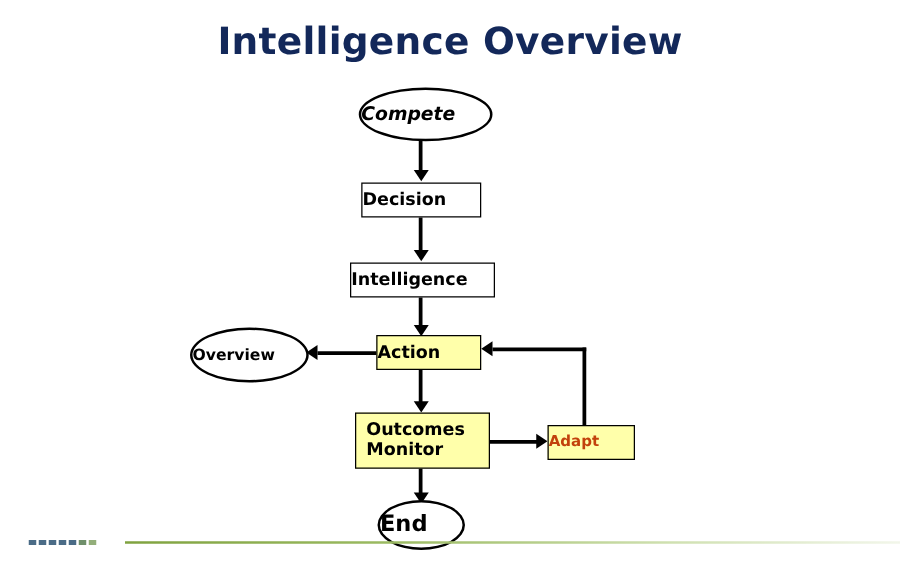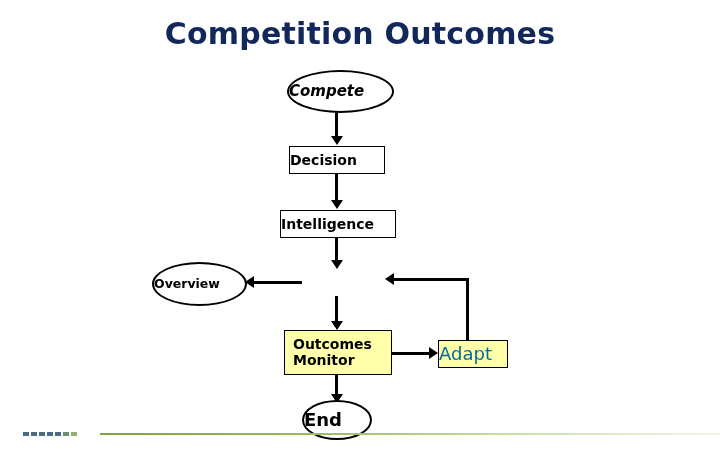--- a/index.html
+++ b/index.html
@@ -51,23 +51,23 @@
   }
   .box.yellow {
     background: #ffffaa;
   }
   .box.left-align {
     justify-content: flex-start;
     text-align: left;
     padding-left: 8px;
   }
   .box.light {
-    font-weight: normal;
-    color: #0369a1;
-    font-size: 18px;
+    font-weight: bold;
+    color: #c2410c;
+    font-size: 12px;
   }
   .ellipse {
     border: 2.5px solid #000000;
     border-radius: 50%;
     background: #ffffff;
     font-size: 18px;
     font-weight: bold;
   }
   .ellipse.italic {
     font-style: italic;
@@ -145,21 +145,21 @@
     background: #4a6b86;
   }
   .logo-dashes span:nth-child(6) { background: #6f8f6a; }
   .logo-dashes span:nth-child(7) { background: #93ae7a; }
 </style>
 </head>
 <body>
 
 <div id="slide">
 
-  <div class="slide-title">Competition Outcomes</div>
+  <div class="slide-title">Intelligence Overview</div>
 
   <div class="node ellipse italic" style="left:287px; top:70px; width:107px; height:43px;">
     <span>Compete</span>
   </div>
 
   <div class="conn vline" style="left:335px; top:112px; height:26px;"></div>
   <div class="arrow arrow-down" style="left:331px; top:136px;"></div>
 
   <div class="node box" style="left:289px; top:146px; width:96px; height:28px;">
     <span>Decision</span>
@@ -175,20 +175,23 @@
   <div class="conn vline" style="left:335px; top:238px; height:26px;"></div>
   <div class="arrow arrow-down" style="left:331px; top:260px;"></div>
 
   <div class="node ellipse small-text" style="left:152px; top:262px; width:95px; height:44px;">
     <span>Overview</span>
   </div>
 
   <div class="conn hline" style="left:254px; top:281px; width:48px;"></div>
   <div class="arrow arrow-left" style="left:245px; top:276px;"></div>
 
+  <div class="node box yellow" style="left:301px; top:268px; width:84px; height:28px;">
+    <span>Action</span>
+  </div>
 
   <div class="conn vline" style="left:335px; top:296px; height:28px;"></div>
   <div class="arrow arrow-down" style="left:331px; top:321px;"></div>
 
   <div class="node box yellow left-align" style="left:284px; top:330px; width:108px; height:45px; display:block; padding-top:5px;">
     <div>Outcomes</div>
     <div>Monitor</div>
   </div>
 
   <div class="conn hline" style="left:392px; top:352px; width:38px;"></div>

